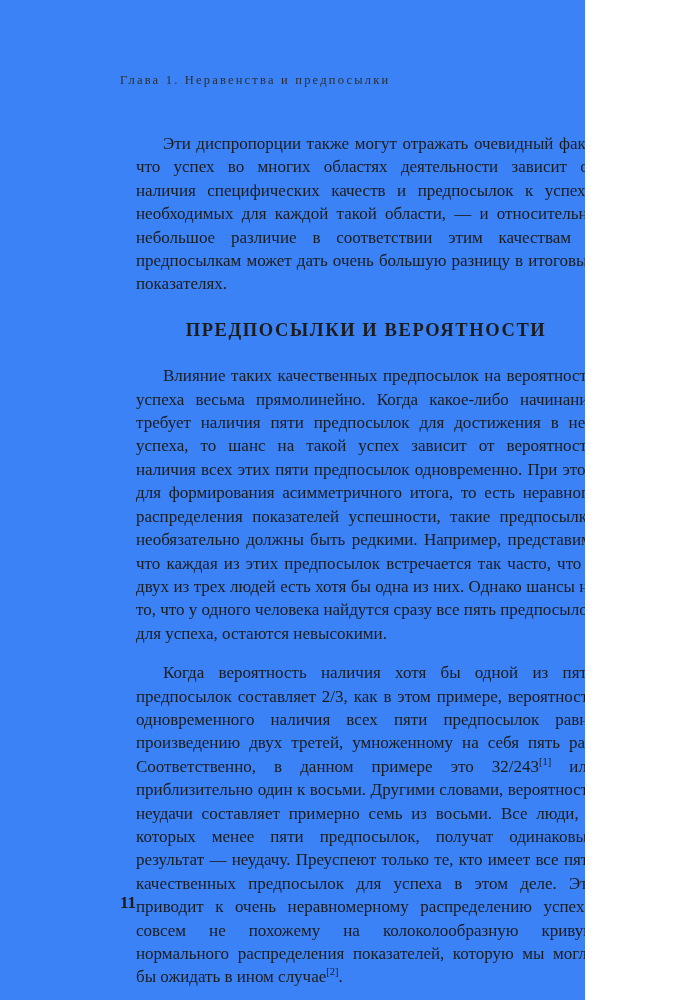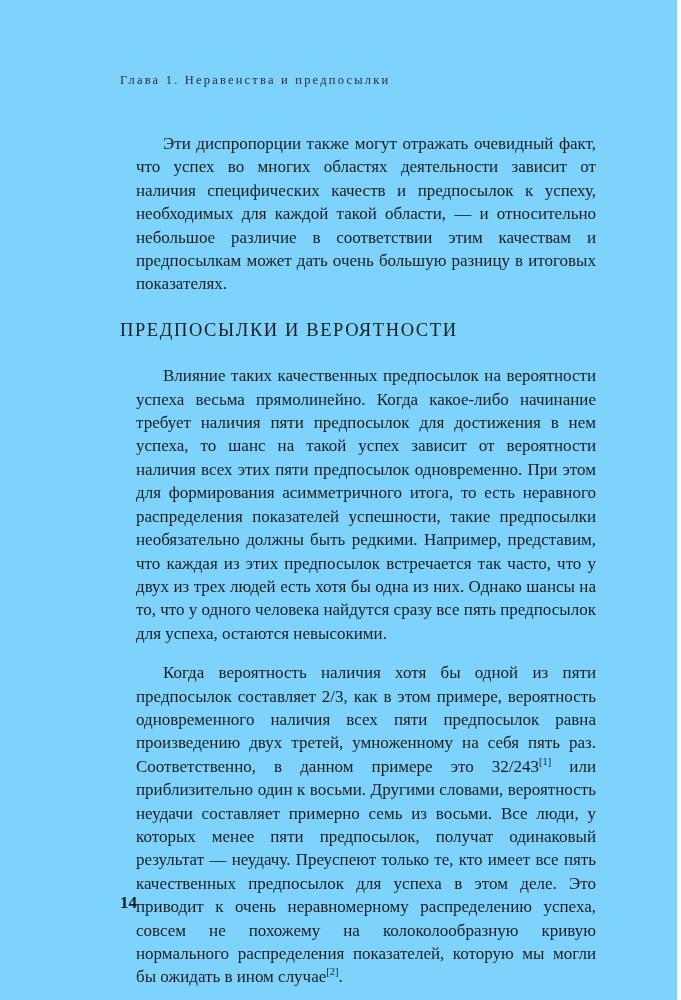--- a/index.html
+++ b/index.html
@@ -2,23 +2,23 @@
 <html lang="ru"><head>
 <meta charset="utf-8">
 <style>
   html, body {
     margin: 0;
     padding: 0;
     background: #ffffff;
   }
   .page {
     position: relative;
-    width: 677px;
+    width: 585px;
     height: 1000px;
-    background: #7dd3fc;
+    background: #3b82f6;
     font-family: "Liberation Serif", "DejaVu Serif", serif;
     color: #1c1c1c;
     overflow: hidden;
   }
   .running-head {
     position: absolute;
     top: 73px;
     left: 120px;
     font-size: 12.5px;
     letter-spacing: 2.2px;
@@ -33,21 +33,22 @@
     font-size: 17px;
     line-height: 23.4px;
     text-align: justify;
   }
   .para {
     margin: 16px;
     text-indent: 27px;
   }
   .section-heading {
     font-size: 18.5px;
-    font-weight: 400;
+    font-weight: 700;
+    text-align: center;
     letter-spacing: 1.6px;
     margin: 23px 0 22px 0;
     text-indent: 0;
     color: #1c1c1c;
     white-space: nowrap;
   }
   sup.footnote-ref {
     font-size: 10.5px;
     line-height: 0;
     vertical-align: super;
@@ -73,15 +74,15 @@
     <p class="para">Эти диспропорции также могут отражать очевидный факт, что успех во многих областях деятельности зависит от наличия специфических качеств и предпосылок к успеху, необходимых для каждой такой области, — и относительно небольшое различие в соответствии этим качествам и предпосылкам может дать очень большую разницу в итоговых показателях.</p>
 
     <h2 class="section-heading">ПРЕДПОСЫЛКИ И ВЕРОЯТНОСТИ</h2>
 
     <p class="para">Влияние таких качественных предпосылок на вероятности успеха весьма прямолинейно. Когда какое-либо начинание требует наличия пяти предпосылок для достижения в нем успеха, то шанс на такой успех зависит от вероятности наличия всех этих пяти предпосылок одновременно. При этом для формирования асимметричного итога, то есть неравного распределения показателей успешности, такие предпосылки необязательно должны быть редкими. Например, представим, что каждая из этих предпосылок встречается так часто, что у двух из трех людей есть хотя бы одна из них. Однако шансы на то, что у одного человека найдутся сразу все пять предпосылок для успеха, остаются невысокими.</p>
 
     <p class="para"><span>Когда вероятность наличия хотя бы одной из пяти предпосылок составляет 2/3, как в этом примере, вероятность одновременного наличия всех пяти предпосылок равна произведению двух третей, умноженному на себя пять раз. Соответственно, в данном примере это 32/243</span><sup class="footnote-ref">[1]</sup><span> или приблизительно один к восьми. Другими словами, вероятность неудачи составляет примерно семь из восьми. Все люди, у которых менее пяти предпосылок, получат одинаковый результат — неудачу. Преуспеют только те, кто имеет все пять качественных предпосылок для успеха в этом деле. Это приводит к очень неравномерному распределению успеха, совсем не похожему на колоколообразную кривую нормального распределения показателей, которую мы могли бы ожидать в ином случае</span><sup class="footnote-ref">[2]</sup><span>.</span></p>
 
   </div>
 
-  <div class="page-number">14</div>
+  <div class="page-number">11</div>
 
 </div>
 
 </body></html>

